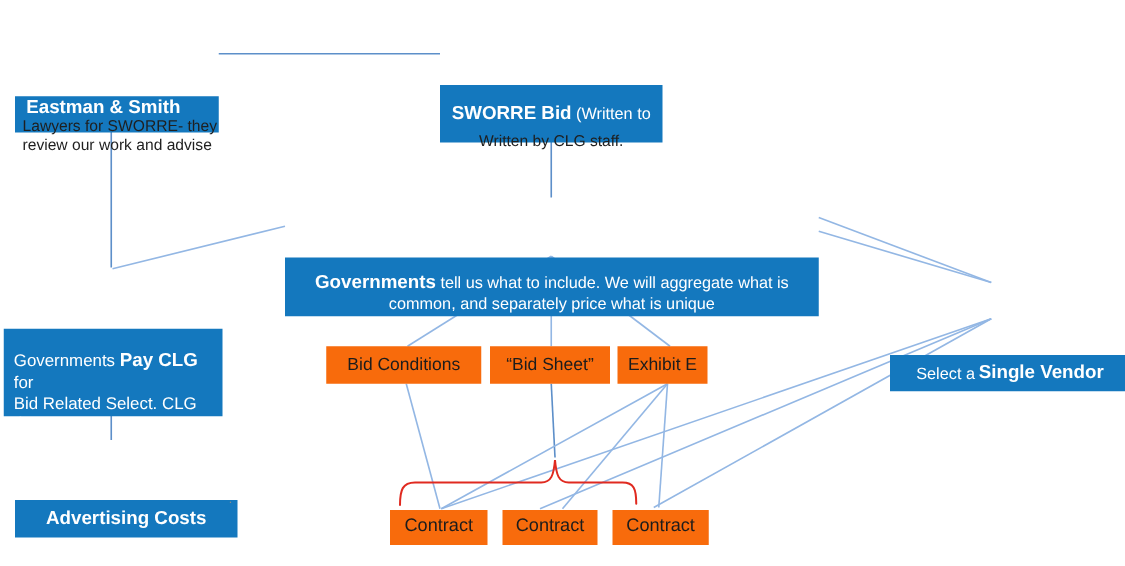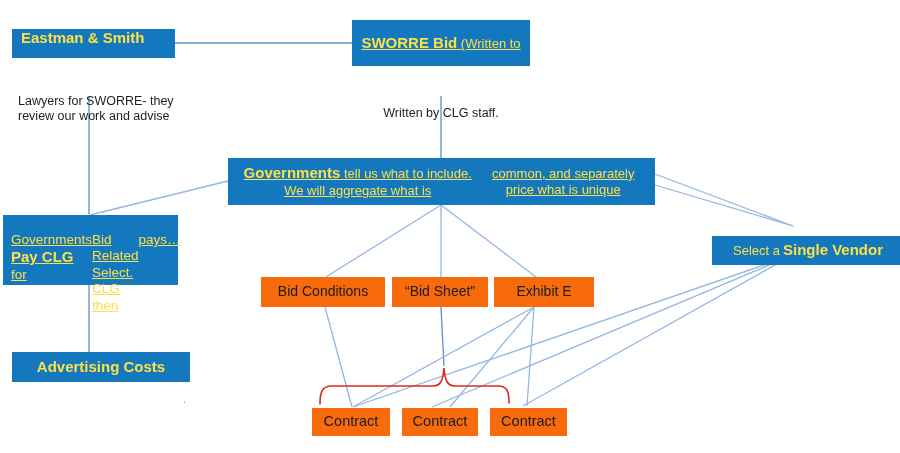--- a/index.html
+++ b/index.html
@@ -1,23 +1,23 @@
 <!DOCTYPE html>
 <html style="--box-blue: #1478be; --box-orange: #f86b0c;"><head>
 <meta charset="utf-8">
 <style>
   html,body{margin:0;padding:0;background:#fff;}
   .canvas{position:relative;width:900px;height:453px;background:#ffffff;
           font-family:"Liberation Sans",sans-serif;overflow:hidden;}
   svg.edges{position:absolute;left:0;top:0;width:900px;height:453px;z-index:1;}
   .box{position:absolute;z-index:2;display:flex;align-items:center;justify-content:center;
        box-sizing:border-box;text-align:center;line-height:1.22;}
-  .blue{background:var(--box-blue);color:#fde047;}
+  .blue{background:var(--box-blue);color:#ffffff;margin-top:48px;}
   .orange{background:var(--box-orange);color:#1c1c1c;}
-  .col{flex-direction:row;text-decoration:underline;}
+  .col{flex-direction:column;}
   .b{font-weight:700;}
   .big{font-size:15px;}
   .body-txt{font-size:13px;}
   .left-align{justify-content:flex-start;text-align:left;align-items:flex-start;}
   .caption{position:absolute;z-index:2;color:#1f1f1f;font-size:12.5px;line-height:1.18;margin-top:28px;}
   .stray{position:absolute;z-index:2;color:#8a8a8a;font-size:10px;}
 </style>
 </head>
 <body>
 
@@ -74,21 +74,21 @@
     <div>pays…</div>
   </div>
 
   <div class="box blue" style="left:712px;top:236px;width:192px;height:29px;">
     <span class="body-txt">Select a </span>
     <span class="b big" style="margin-left:3px;">Single Vendor</span>
   </div>
 
   <div class="box orange" style="left:261px;top:277px;width:124px;height:30px;font-size:14px;">Bid Conditions</div>
   <div class="box orange" style="left:392px;top:277px;width:96px;height:30px;font-size:14px;">“Bid Sheet”</div>
-  <div class="box orange" style="left:494px;top:277px;width:100px;height:30px;font-size:14px;">Exhibit E</div>
+  <div class="box orange" style="left:494px;top:277px;width:72px;height:30px;font-size:14px;">Exhibit E</div>
 
   <div class="box blue" style="left:12px;top:352px;width:178px;height:30px;">
     <span class="b big">Advertising Costs</span>
   </div>
 
   <div class="stray" style="left:183px;top:394px;">.</div>
 
   <div class="box orange" style="left:312px;top:408px;width:78px;height:28px;font-size:14.5px;">Contract</div>
   <div class="box orange" style="left:402px;top:408px;width:76px;height:28px;font-size:14.5px;">Contract</div>
   <div class="box orange" style="left:490px;top:408px;width:77px;height:28px;font-size:14.5px;">Contract</div>

